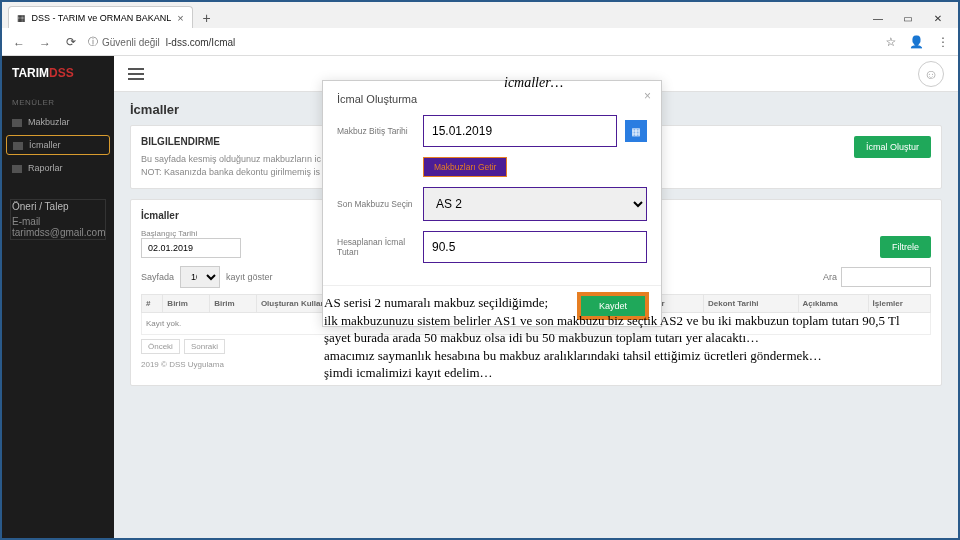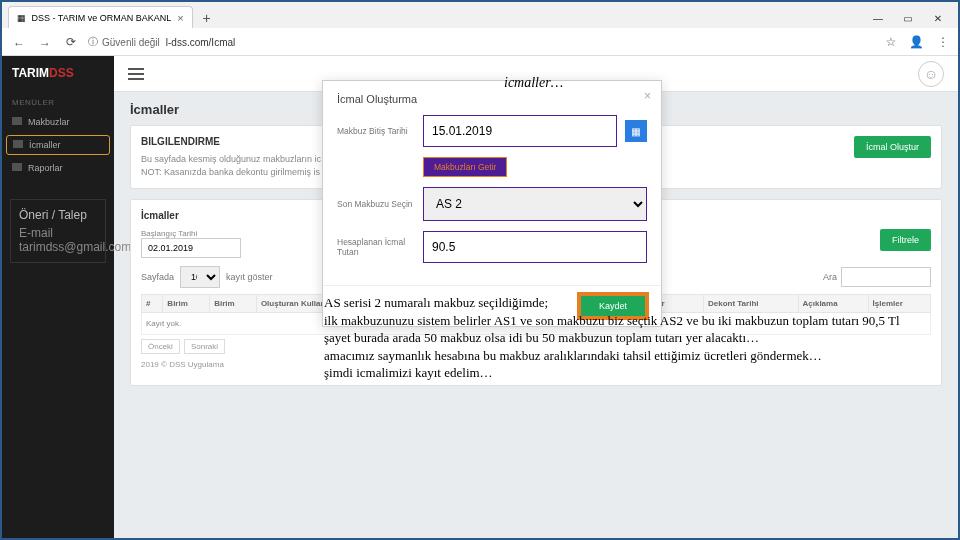--- a/index.html
+++ b/index.html
@@ -16,37 +16,37 @@
 .url-bar{flex:1;display:flex;align-items:center;gap:6px;font-size:10px;color:#666}
 .url-info{display:flex;align-items:center;gap:4px}
 .url-text{color:#333}
 .right-icons{display:flex;gap:12px;align-items:center}
 .ico{width:14px;height:14px;color:#555;display:flex;align-items:center;justify-content:center;font-size:12px}
 .app{display:flex;height:calc(540px - 58px);background:#e8ecef}
 .sidebar{width:112px;background:#1c1c1c;color:#888;padding:10px 0;font-size:9px}
 .brand{color:#fff;font-weight:bold;font-size:12px;padding:0 10px 14px}
 .brand .accent{color:#c62f2f}
 .menu-hdr{font-size:8px;color:#666;padding:4px 10px;letter-spacing:0.5px}
-.menu-item{padding:6px 10px;display:flex;align-items:flex-start;gap:6px;color:#aaa;cursor:pointer}
+.menu-item{padding:6px 10px;display:flex;align-items:flex-end;gap:6px;color:#aaa;cursor:pointer}
 .menu-item.active{border:1px solid #d89b2e;border-radius:3px;margin:2px 4px;padding:4px 6px}
 .menu-ico{width:10px;height:8px;display:inline-block;background:#888;opacity:.5}
-.support-box{margin:20px 8px;border:1px solid #333;padding:8px;font-size:12px;color:#888}
+.support-box{margin:20px 8px;border:1px solid #333;padding:1px;font-size:10px;color:#888}
 .support-box .ttl{color:#bbb;margin-bottom:4px}
 .main{flex:1;display:flex;flex-direction:column}
 .topbar{height:36px;background:#fff;display:flex;align-items:center;padding:0 14px;border-bottom:1px solid #e0e0e0}
 .hamburger{width:16px;height:12px;display:flex;flex-direction:column;justify-content:space-between;cursor:pointer}
 .hamburger span{height:2px;background:#555}
 .avatar{margin-left:auto;width:26px;height:26px;border-radius:50%;border:1px solid #ccc;display:flex;align-items:center;justify-content:center;color:#999;font-size:14px}
 .content{padding:10px 16px;font-size:10px;color:#555;overflow:hidden}
 .page-title{font-size:13px;font-weight:bold;color:#333;margin-bottom:8px}
 .card{background:#fff;border:1px solid #e0e0e0;border-radius:2px;margin-bottom:10px;padding:10px}
 .card-hdr{font-size:10px;font-weight:bold;color:#333;margin-bottom:6px}
 .info-text{font-size:9px;color:#888;line-height:1.4}
 .green-btn{background:#1fa85a;color:#fff;border:none;border-radius:2px;padding:6px 12px;font-size:9px;float:right;cursor:pointer}
-.form-row{display:flex;gap:12px;align-items:flex-start;margin:8px 0}
+.form-row{display:flex;gap:12px;align-items:flex-end;margin:8px 0}
 .inp{border:1px solid #ccc;padding:4px 6px;font-size:9px;width:100px}
 .table-ctrl{display:flex;align-items:center;gap:6px;font-size:9px;color:#777;margin-bottom:6px}
 .table-ctrl .right{margin-left:auto;display:flex;align-items:center;gap:4px}
 .tbl{width:100%;border-collapse:collapse;font-size:8px}
 .tbl th{background:#f4f4f4;padding:4px;border:1px solid #e5e5e5;color:#666;text-align:left}
 .tbl td{padding:6px 4px;border:1px solid #eee;color:#888}
 .footer{font-size:8px;color:#999;padding:6px 0}
 .pager{display:flex;gap:4px;margin-top:4px}
 .pager span{border:1px solid #ddd;padding:2px 6px;font-size:8px;color:#999}
 .modal{position:absolute;top:78px;left:320px;width:340px;background:#fff;border:1px solid #ccc;box-shadow:0 2px 12px rgba(0,0,0,.15);font-size:9px;z-index:5}

